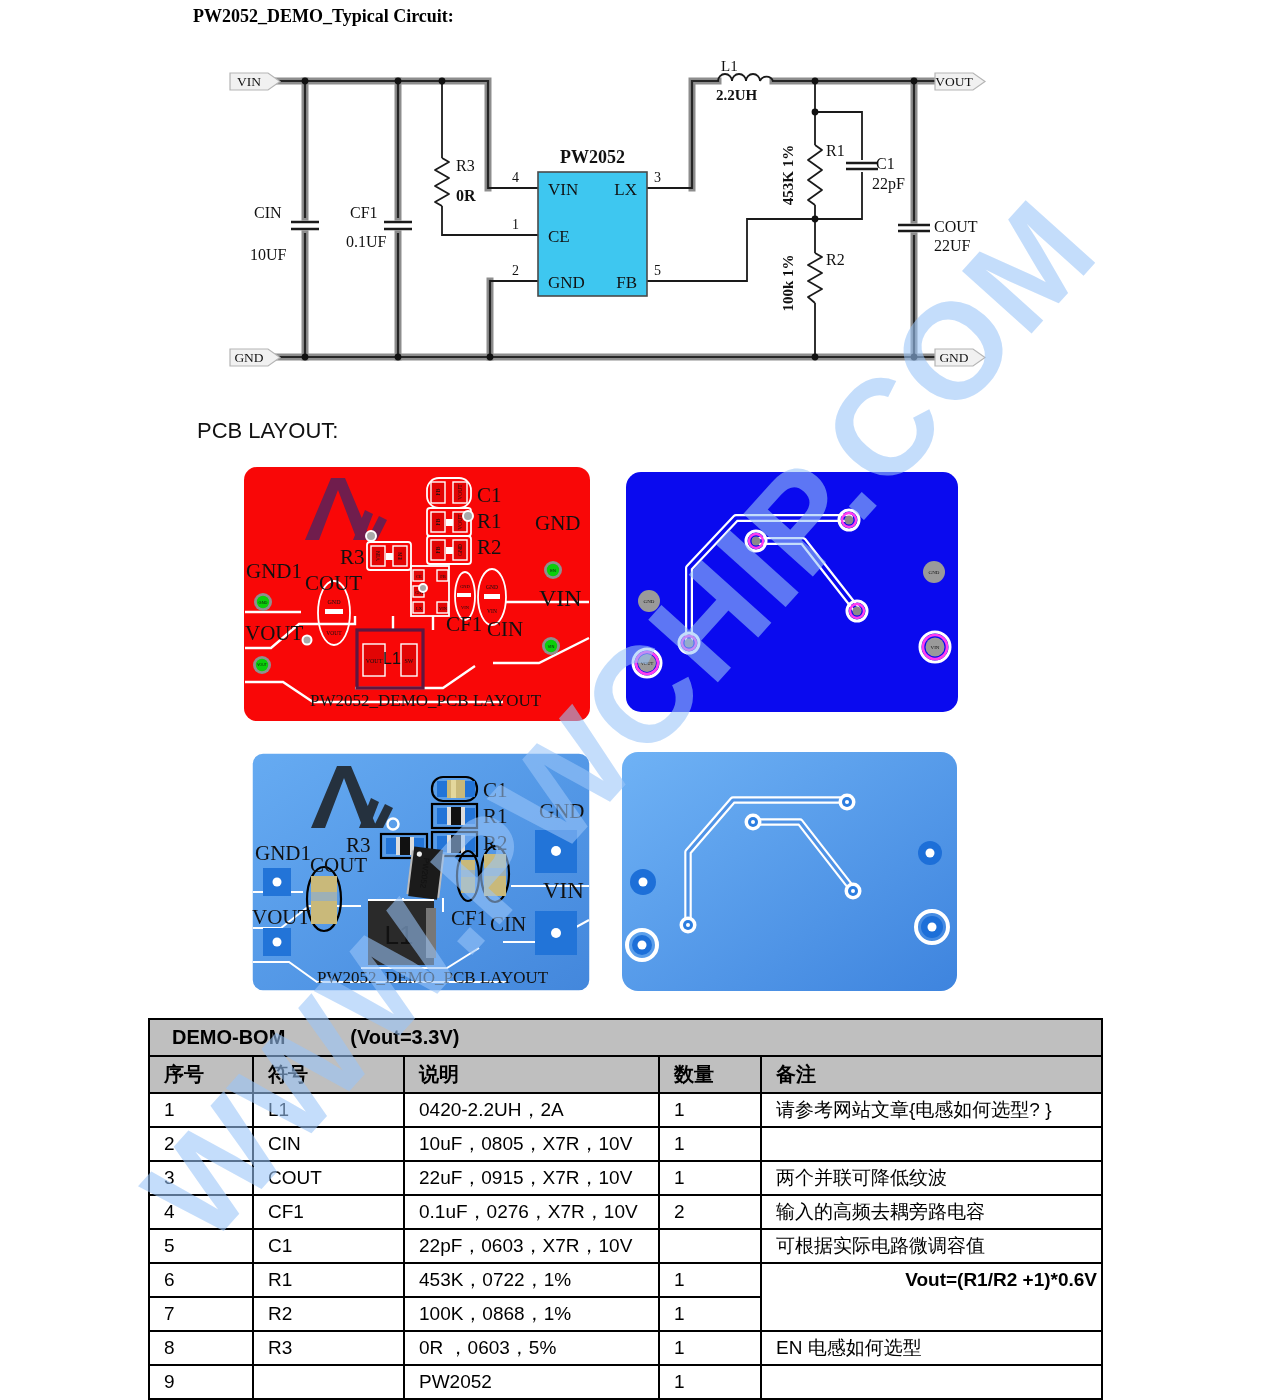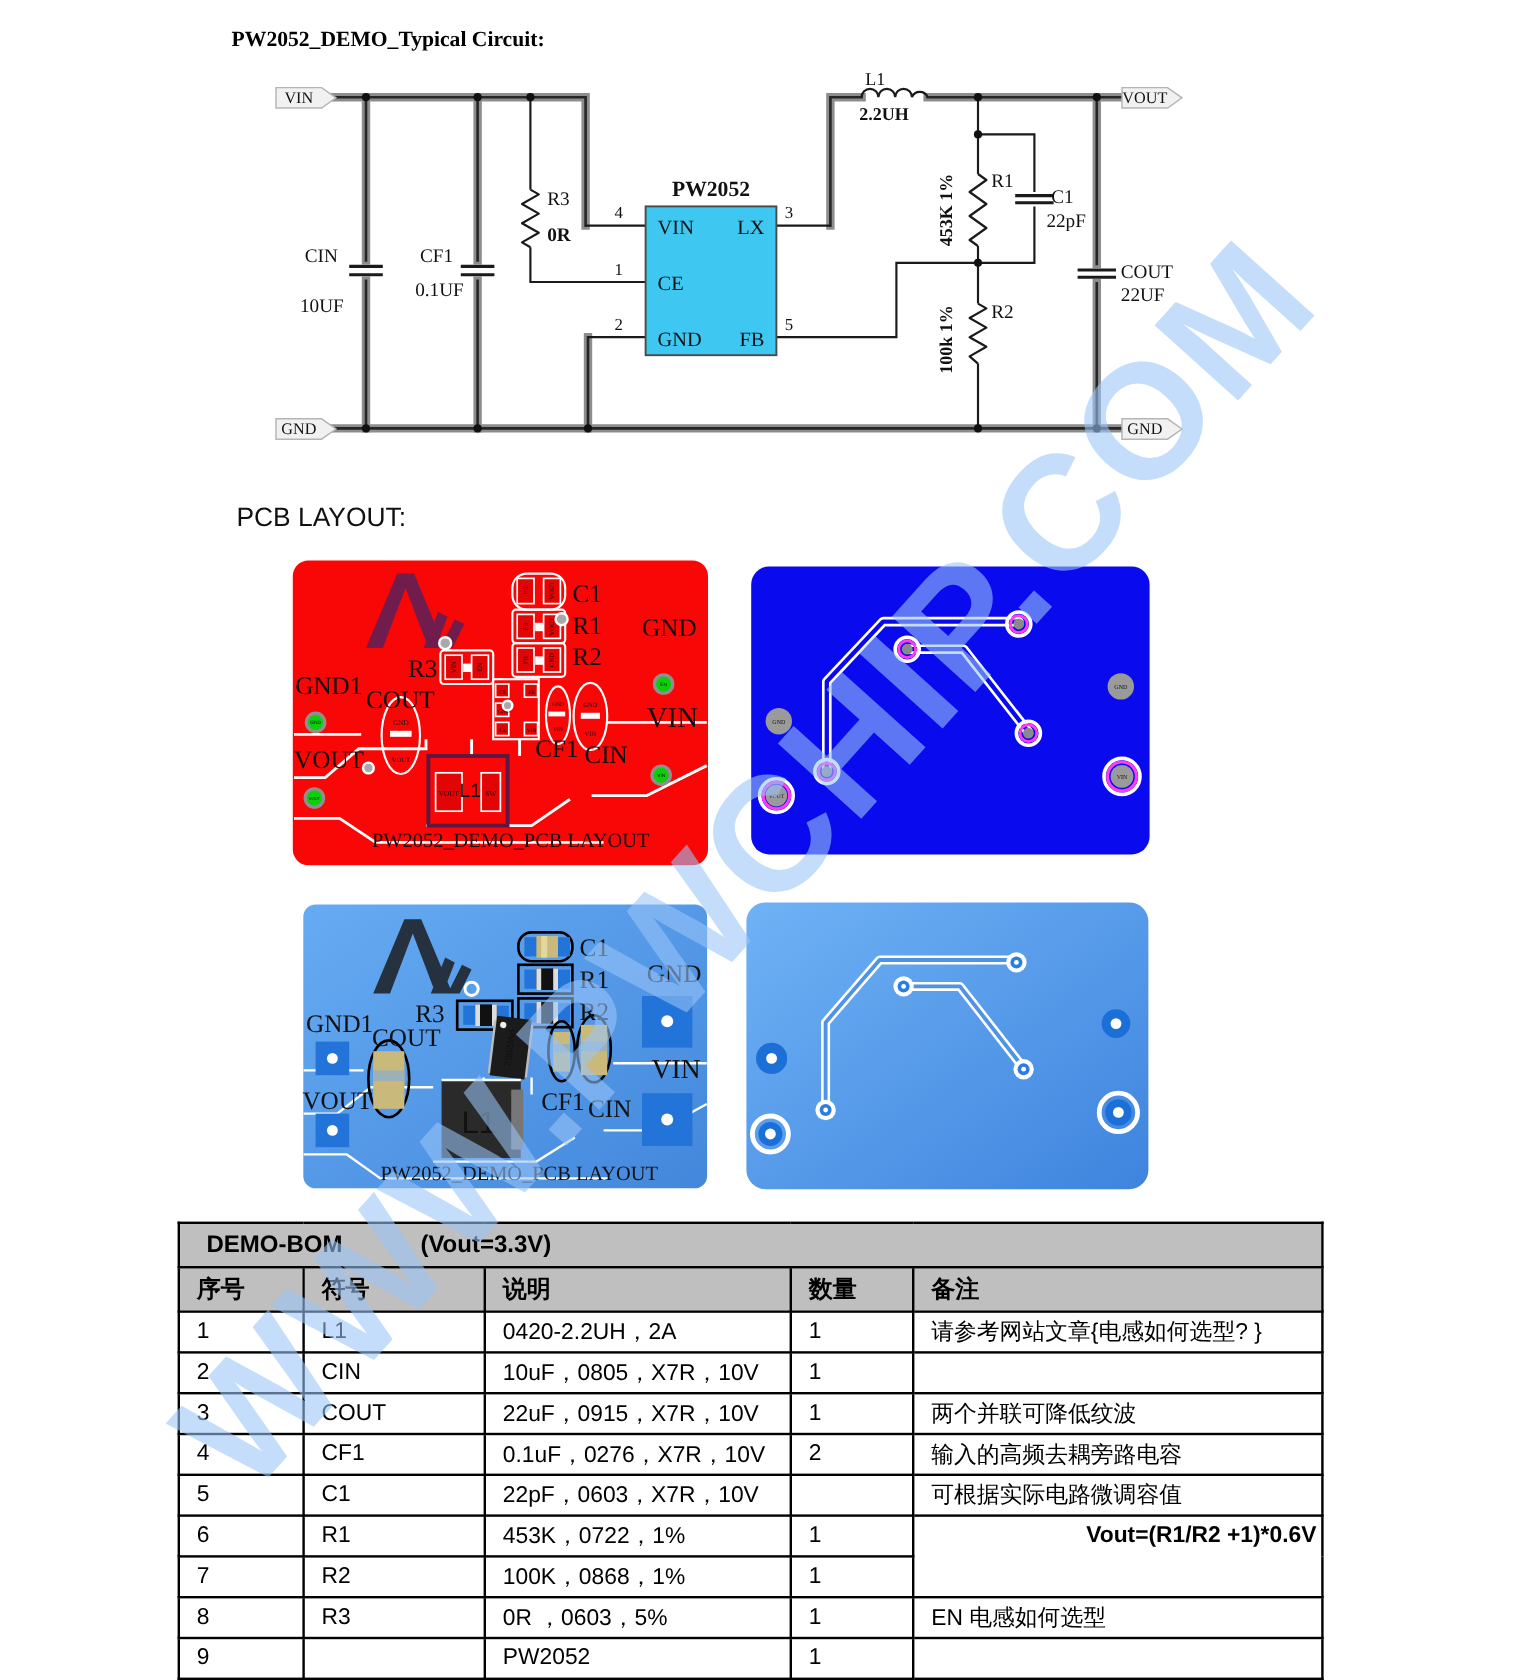--- a/index.html
+++ b/index.html
@@ -1,18 +1,18 @@
 <!DOCTYPE html>
 <html><head>
 <meta charset="utf-8">
 <style>
   html,body{margin:0;padding:0;background:#fff;}
   .page{position:relative;width:1270px;height:1400px;background:#fff;overflow:hidden;
         font-family:"Liberation Sans",sans-serif;}
-  .doc-title{position:absolute;left:193px;top:22px;font-family:"Liberation Serif",serif;
+  .doc-title{position:absolute;left:193px;top:6px;font-family:"Liberation Serif",serif;
              font-weight:bold;font-size:18px;color:#000;}
   .pcb-heading{position:absolute;left:197px;top:418px;font-size:22px;color:#111;
                font-family:"Liberation Sans",sans-serif;}
   .abs{position:absolute;}
   svg text{font-family:"Liberation Serif",serif;fill:#111;}
   svg text.sans{font-family:"Liberation Sans",sans-serif;}
   .watermark{position:absolute;left:20px;top:150px;width:1200px;height:1140px;
              display:flex;align-items:center;justify-content:center;z-index:50;
              pointer-events:none;}
   .watermark span{transform:rotate(-48deg);font-size:136px;font-weight:bold;

